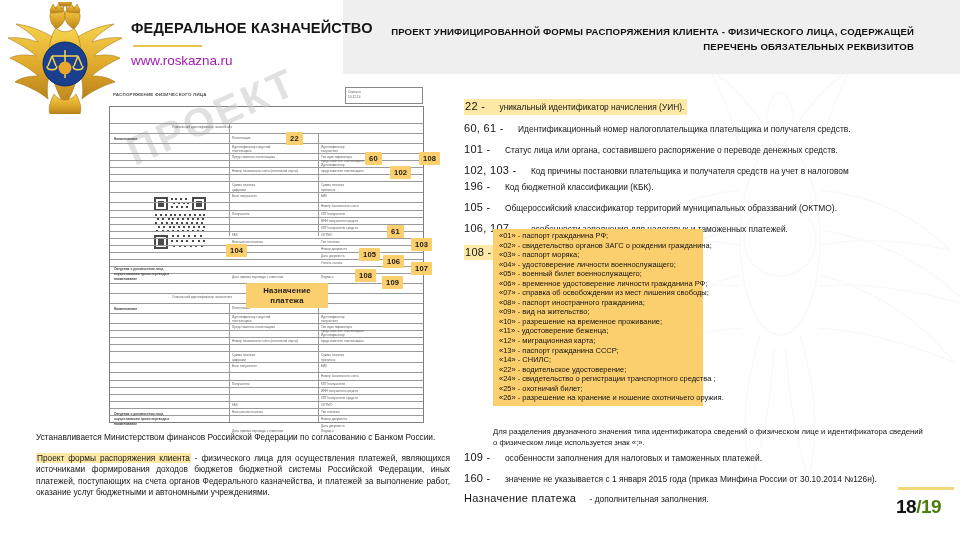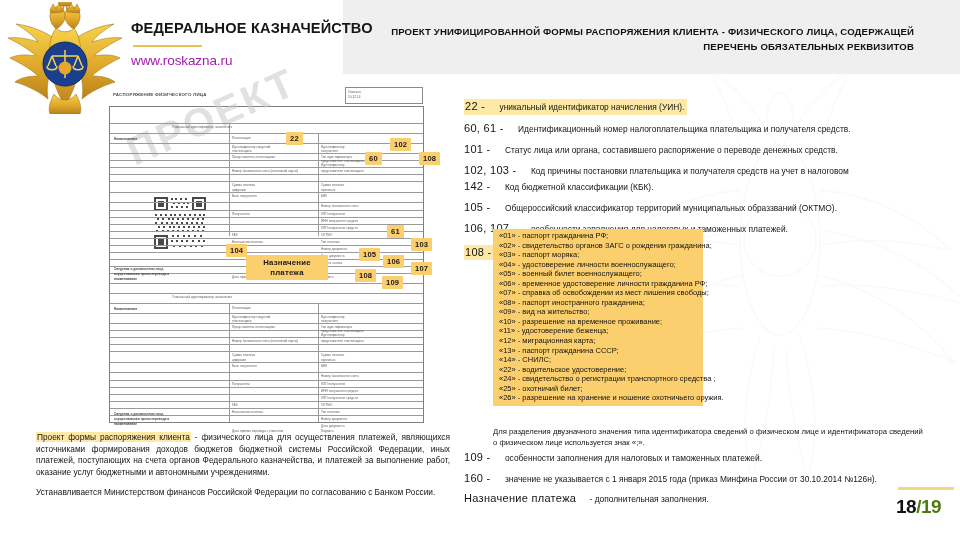--- a/index.html
+++ b/index.html
@@ -149,20 +149,21 @@
     padding: 2px 4px 2px 4px;
     border-radius: 1px;
     white-space: nowrap;
     letter-spacing: .2px;
   }
   .callout.big {
     font-size: 7.8px;
     line-height: 9.5px;
     text-align: center;
     padding: 3px 6px;
+    margin-top: 28px;
   }
 
   
   .para-block {
     position: absolute;
     left: 36px; top: 432px; width: 414px;
     font-size: 8.3px;
     line-height: 11.6px;
     color: #151515;
     text-align: justify;
@@ -542,47 +543,47 @@
       <div class="ftx" style="left:211px; top:310px;">Номер документа</div>
       <div class="ftx" style="left:211px; top:317px;">Дата документа</div>
       <div class="ftx b" style="left:4px; top:305px;">Сведения о должностном лице,</div>
       <div class="ftx b" style="left:4px; top:310px;">осуществившем прием перевода и</div>
       <div class="ftx b" style="left:4px; top:315px;">наименование</div>
       <div class="ftx" style="left:122px; top:322px;">Дата приема перевода с клиентом</div>
       <div class="ftx" style="left:211px; top:322px;">Подпись</div>
 
       <div class="callout" style="left:176px; top:25px;">22</div>
       <div class="callout" style="left:255px; top:45px;">60</div>
-      <div class="callout" style="left:280px; top:31px;">102</div>
+      <div class="callout" style="left:280px; top:59px;">102</div>
       <div class="callout" style="left:309px; top:45px;">108</div>
       <div class="callout" style="left:277px; top:118px;">61</div>
       <div class="callout" style="left:301px; top:131px;">103</div>
       <div class="callout" style="left:116px; top:137px;">104</div>
       <div class="callout" style="left:249px; top:141px;">105</div>
       <div class="callout" style="left:273px; top:148px;">106</div>
       <div class="callout" style="left:301px; top:155px;">107</div>
       <div class="callout" style="left:245px; top:162px;">108</div>
       <div class="callout" style="left:272px; top:169px;">109</div>
 
       <div class="callout big" style="left:136px; top:148px; width:82px; white-space:pre-line;">Назначение
 платежа</div>
     </div>
   </div>
 
   <div class="para-block">
+    <p>Устанавливается Министерством финансов Российской Федерации по согласованию с Банком России.</p>
     <p><span class="hl-soft">Проект формы распоряжения клиента</span><span> - физического лица для осуществления платежей, являющихся источниками формирования доходов бюджетов бюджетной системы Российской Федерации, иных платежей, поступающих на счета органов Федерального казначейства, и платежей за выполнение работ, оказание услуг бюджетными и автономными учреждениями.</span></p>
-    <p>Устанавливается Министерством финансов Российской Федерации по согласованию с Банком России.</p>
   </div>
 
   <div class="rlist">
     <div><span class="ritem hl"><span class="rnum">22 - </span><span class="rtxt">уникальный идентификатор начисления (УИН).</span></span></div>
     <div class="ritem"><span class="rnum">60, 61 - </span><span class="rtxt">Идентификационный номер налогоплательщика плательщика и получателя средств.</span></div>
     <div class="ritem"><span class="rnum">101 - </span><span class="rtxt">Статус лица или органа, составившего распоряжение о переводе денежных средств.</span></div>
     <div class="ritem" style="margin-bottom:1px"><span class="rnum">102, 103 - </span><span class="rtxt">Код причины постановки плательщика и получателя средств на учет в налоговом</span></div>
-    <div class="ritem"><span class="rnum">142 - </span><span class="rtxt">Код бюджетной классификации (КБК).</span></div>
+    <div class="ritem"><span class="rnum">196 - </span><span class="rtxt">Код бюджетной классификации (КБК).</span></div>
     <div class="ritem"><span class="rnum">105 - </span><span class="rtxt">Общероссийский классификатор территорий муниципальных образзваний (ОКТМО).</span></div>
     <div class="ritem"><span class="rnum">106, 107 - </span><span class="rtxt">особенности заполнения для налоговых и таможенных платежей.</span></div>
     <div><span class="ritem hl"><span class="rnum">108 - </span><span class="rtxt">Идентификатор сведений о физическом лице:</span></span></div>
   </div>
 
   <div class="docblock">
     <div class="drow">«01» - паспорт гражданина РФ;</div>
     <div class="drow">«02» - свидетельство органов ЗАГС о рождении гражданина;</div>
     <div class="drow">«03» - паспорт моряка;</div>
     <div class="drow">«04» - удостоверение личности военнослужащего;</div>

